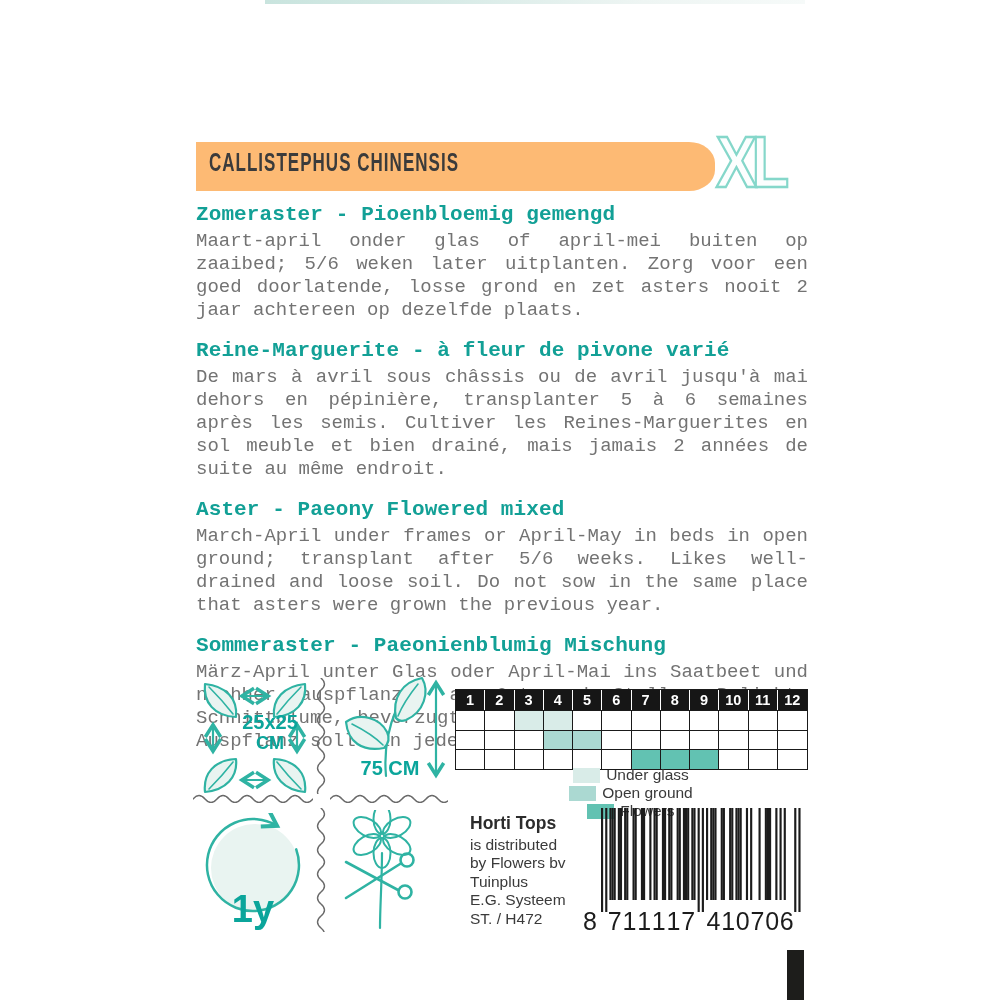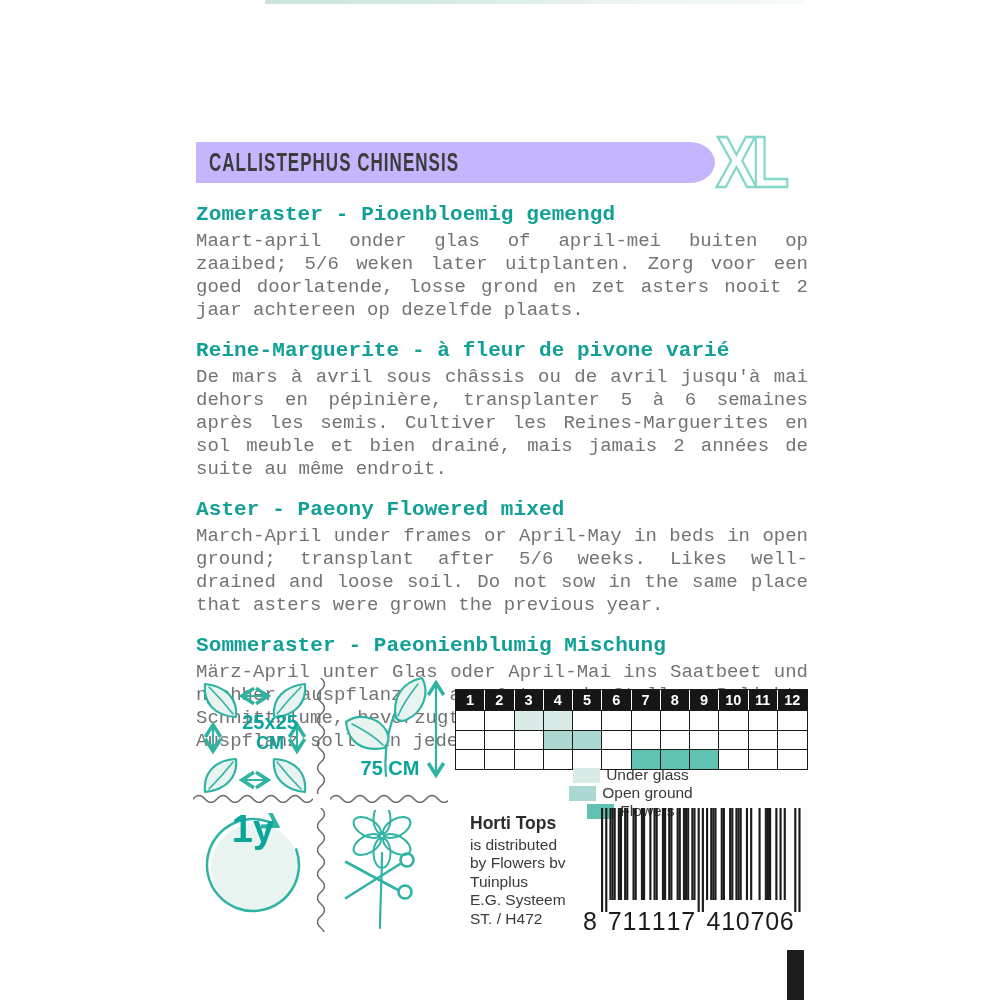--- a/index.html
+++ b/index.html
@@ -1,41 +1,41 @@
 <!DOCTYPE html>
 <html><head>
 <meta charset="utf-8">
 <style>
   html,body{margin:0;padding:0;background:#fff;}
   .page{position:relative;width:1000px;height:1000px;background:#ffffff;overflow:hidden;
         font-family:"Liberation Sans",sans-serif;}
   .top-strip{position:absolute;left:265px;top:0;width:540px;height:4px;
         background:linear-gradient(to right,#c9e4de 0%,#d8ebe7 35%,#eef5f3 70%,#f6faf9 100%);}
-  .title-band{position:absolute;left:196px;top:142px;width:519px;height:41px;background:#c4b5fd;
+  .title-band{position:absolute;left:196px;top:142px;width:519px;height:49px;background:#fdba74;
         border-top-right-radius:26px 21px;border-bottom-right-radius:26px 21px;}
   .title-band .tt{display:inline-block;transform:scaleX(0.68);transform-origin:left center;
         font-size:25px;font-weight:bold;letter-spacing:1.5px;color:#3b3b3b;
         line-height:41px;padding-left:19px;white-space:nowrap;}
   .xl{position:absolute;left:716px;top:126px;font-size:72px;font-weight:bold;letter-spacing:-6px;
         color:#fcfefe;-webkit-text-stroke:2.5px #85d7ca;transform:scaleX(0.85);transform-origin:left top;
         line-height:72px;}
   .content{position:absolute;left:196px;top:203px;width:612px;}
   .sec{margin-bottom:17px;font-family:Liberation Mono, monospace;}
   .sec h2{margin:0 0 4px 0;font-size:21px;font-weight:bold;color:#12a096;letter-spacing:0.1px;}
   .sec p{margin:0;font-size:19px;line-height:23px;color:#737373;text-align:justify;}
   
   .pict{position:absolute;}
   .ic{stroke:#2fb3a3;fill:none;stroke-width:2.2;stroke-linecap:round;stroke-linejoin:round;}
   .ic-fill{fill:#e9f4f1;}
   .wavy{stroke:#6a6a6a;stroke-width:1.4;fill:none;stroke-linecap:round;}
   .teal-label{position:absolute;color:#0ba59b;font-weight:bold;text-align:center;}
   .spacing-label{left:226px;top:712px;width:88px;font-size:20px;line-height:21px;}
   .spacing-label .u{font-size:18px;}
   .height-label{left:350px;top:757px;width:80px;font-size:20px;}
-  .cycle-label{left:225px;top:808px;width:56px;font-size:38px;}
+  .cycle-label{left:225px;top:888px;width:56px;font-size:38px;}
   
   .cal{position:absolute;left:455px;top:689px;width:351px;display:grid;
         grid-template-columns:repeat(12,1fr);border:1.5px solid #1a1a1a;background:#fff;}
   .cal-h{background:#161616;color:#fff;font-weight:bold;font-size:14.5px;height:20px;
         display:flex;align-items:center;justify-content:center;border-right:1.5px solid #fff;}
   .cal-h.last{border-right:none;}
   .cal-c{height:18.5px;border-right:1px solid #1a1a1a;border-top:1px solid #1a1a1a;}
   .cal-c.last{border-right:none;}
   .legend{position:absolute;left:456px;top:766px;width:350px;display:flex;
         justify-content:space-between;align-items:center;flex-direction:column;}

